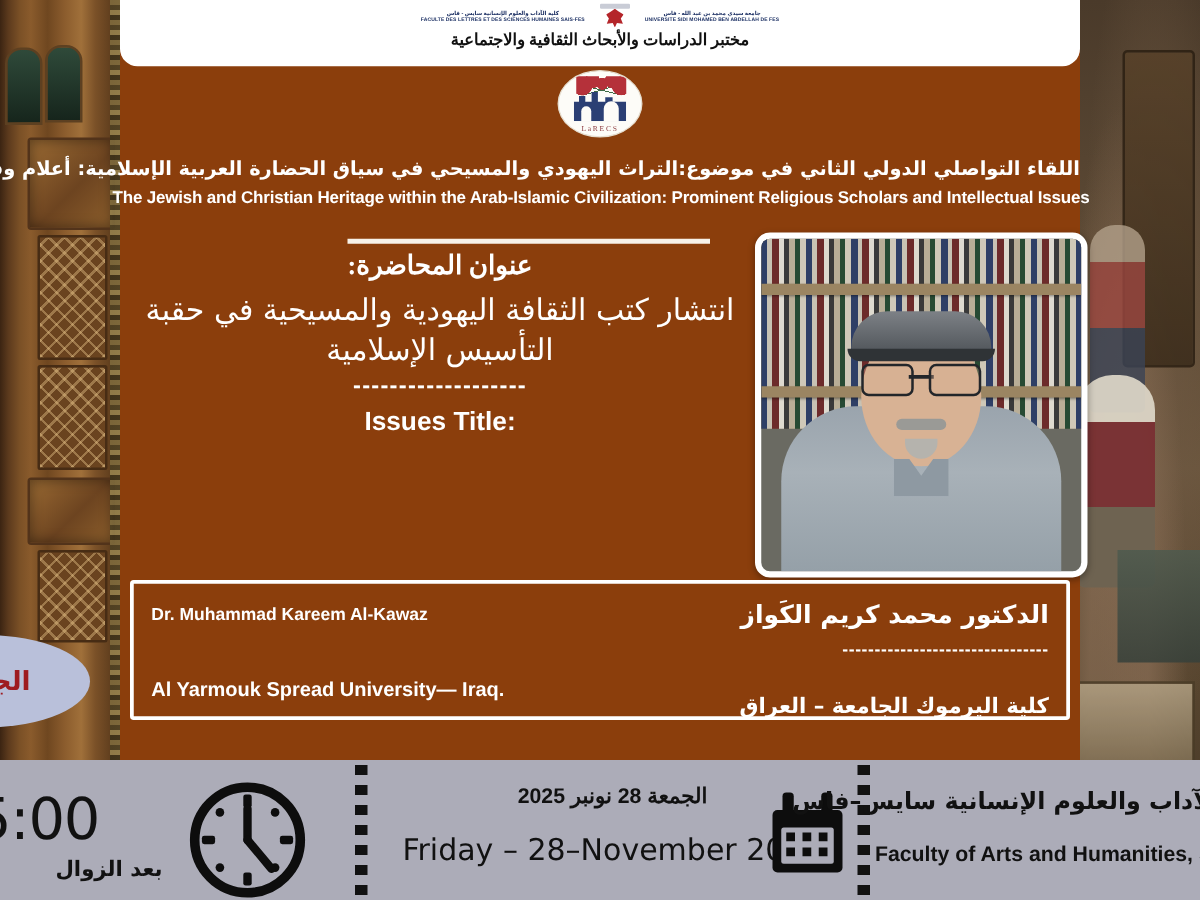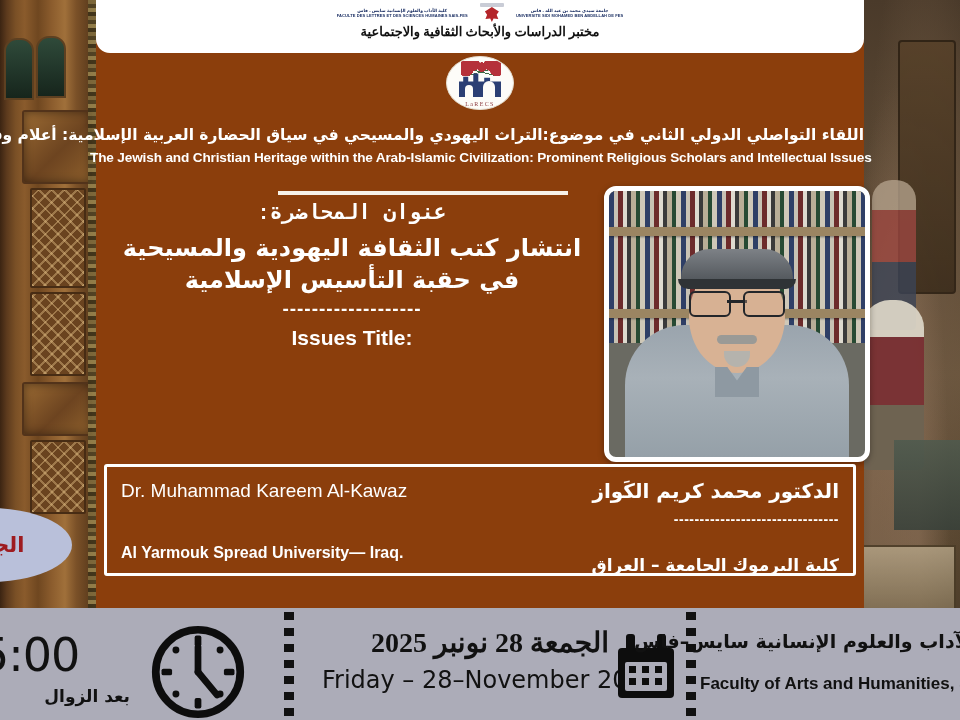--- a/index.html
+++ b/index.html
@@ -191,25 +191,25 @@
     background:#f7f1e8;
   }
 
   
   .lect{
     position:absolute;left:112px;width:480px;top:200px;
     text-align:center;color:#ffffff;
   }
   .lect .lbl-ar{
     direction:rtl;font-weight:700;font-size:21px;
-    font-family:Liberation Mono, monospace;
+    font-family:Liberation Serif, serif;
     margin:0 0 8px 0;
   }
   .lect .title-ar{
-    direction:rtl;font-weight:700;font-size:24px;line-height:1.32;
+    direction:rtl;font-weight:400;font-size:24px;line-height:1.32;
     font-family:"DejaVu Sans","Liberation Sans",sans-serif;
     margin:0 0 2px 0;
   }
   .lect .dashes{
     font-weight:700;font-size:19px;letter-spacing:1px;margin:2px 0 6px 0;
     color:#ffffff;
   }
   .lect .lbl-en{
     font-weight:700;font-size:21px;margin:0 0 4px 0;
   }
@@ -297,21 +297,21 @@
     position:absolute;left:14px;right:14px;
     display:flex;align-items:center;justify-content:space-between;
   }
   .namebox .row1{top:12px;}
   .namebox .row2{top:64px;}
   .namebox .dashrow{
     position:absolute;right:14px;top:44px;
     color:#fff;font-weight:700;font-size:14px;letter-spacing:.5px;
   }
   .nm-en{
-    color:#ffffff;font-weight:400;font-size:19px;
+    color:#ffffff;font-weight:700;font-size:14px;
   }
   .nm-ar{
     color:#ffffff;font-weight:700;font-size:20px;direction:rtl;
     font-family:"DejaVu Sans","Liberation Sans",sans-serif;
   }
   .aff-en{color:#ffffff;font-weight:700;font-size:16px;}
   .aff-ar{
     color:#ffffff;font-weight:700;font-size:17px;direction:rtl;
     font-family:"DejaVu Sans","Liberation Sans",sans-serif;
     margin-top:24px;
@@ -355,22 +355,22 @@
   .dash-div{
     position:absolute;top:4px;width:10px;height:108px;
     background:repeating-linear-gradient(180deg,#111 0 8px,rgba(0,0,0,0) 8px 16px);
   }
   .dash1{left:284px;}
   .dash2{left:686px;}
 
   .cell-date{left:300px;width:380px;text-align:center;}
   .date-ar{
     position:absolute;left:0;right:0;top:18px;direction:rtl;
-    font-size:28px;font-weight:700;color:#111;
-    font-family:Liberation Serif, serif;
+    font-size:17px;font-weight:700;color:#111;
+    font-family:Liberation Sans, sans-serif;
   }
   .date-en{
     position:absolute;left:0;right:0;top:58px;
     font-size:24px;font-weight:400;color:#111;
     font-family:"DejaVu Sans","Liberation Sans",sans-serif;
   }
 
   .cal-wrap{position:absolute;left:614px;top:24px;width:64px;height:70px;}
 
   .cell-place{left:700px;right:-60px;}

